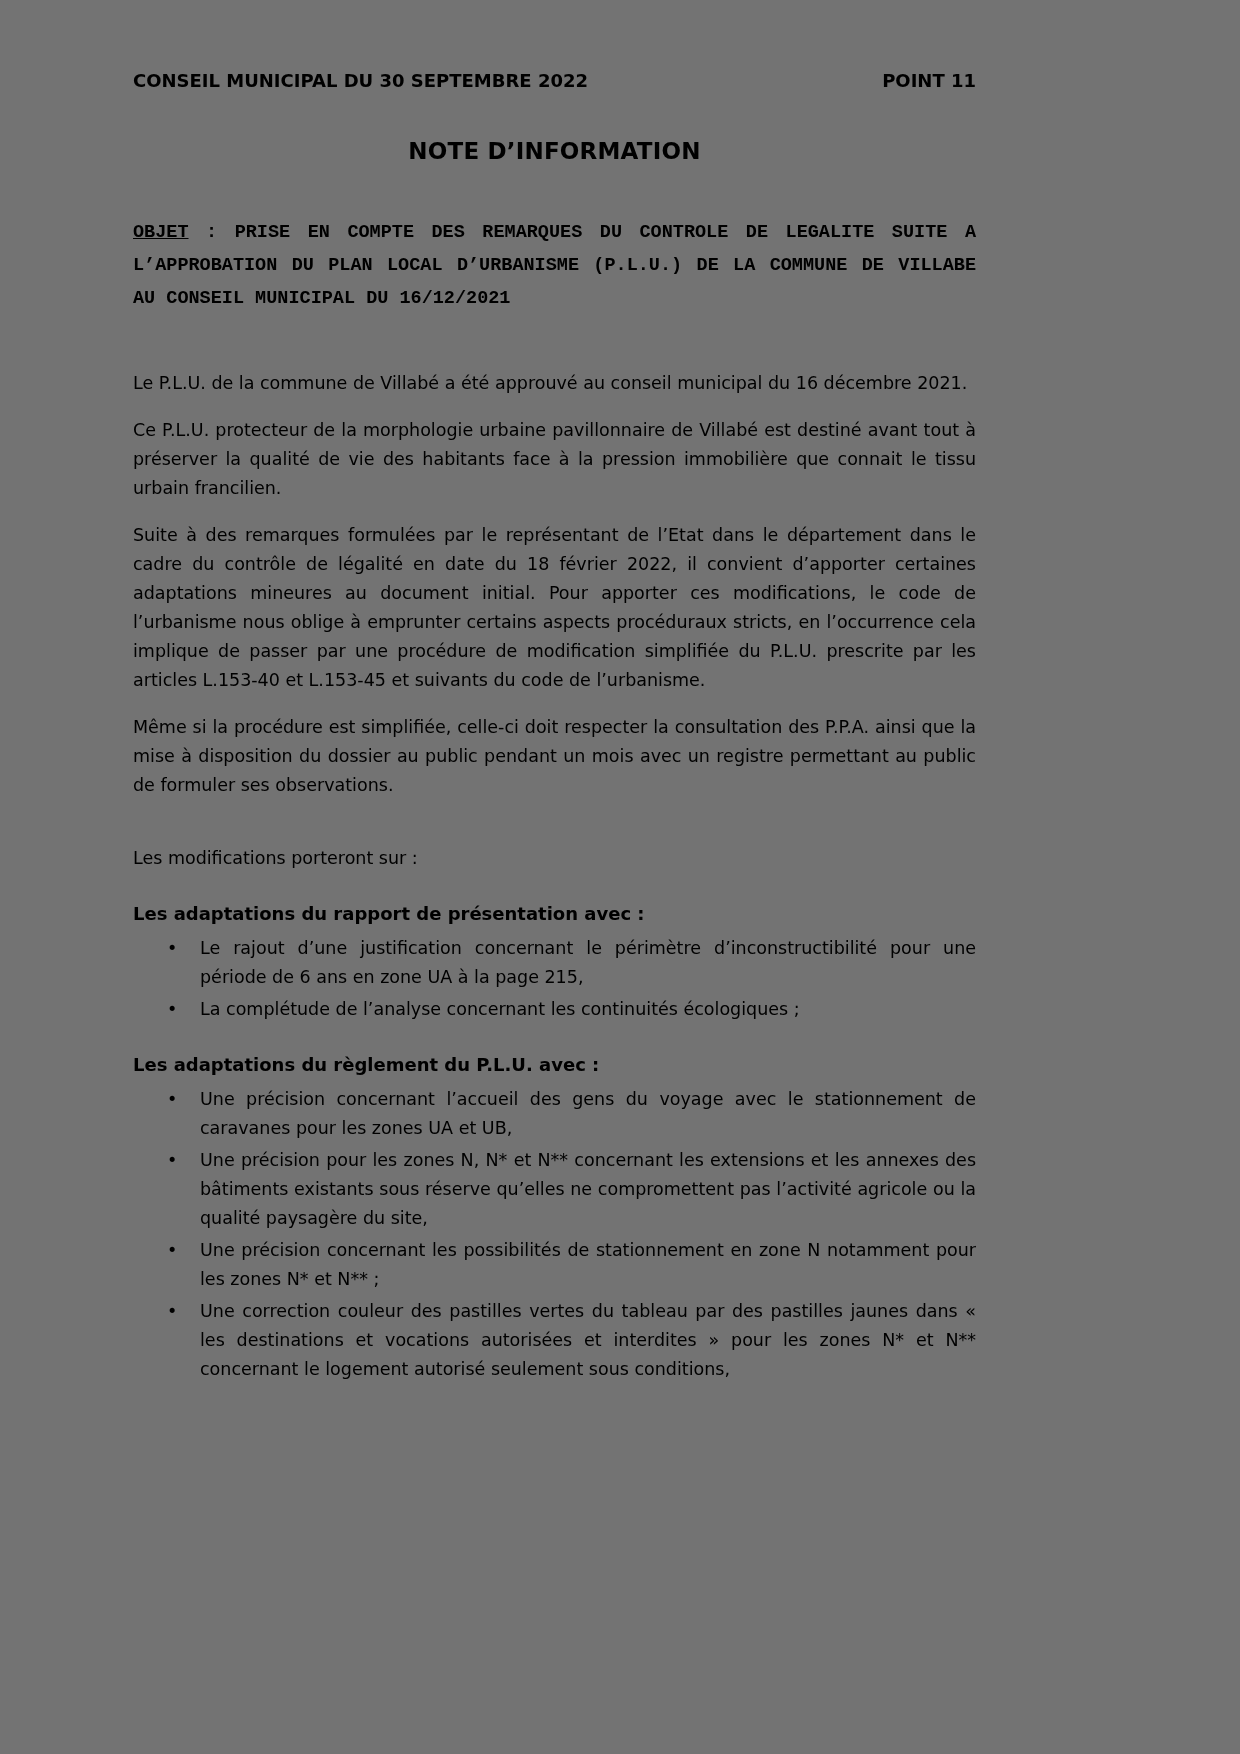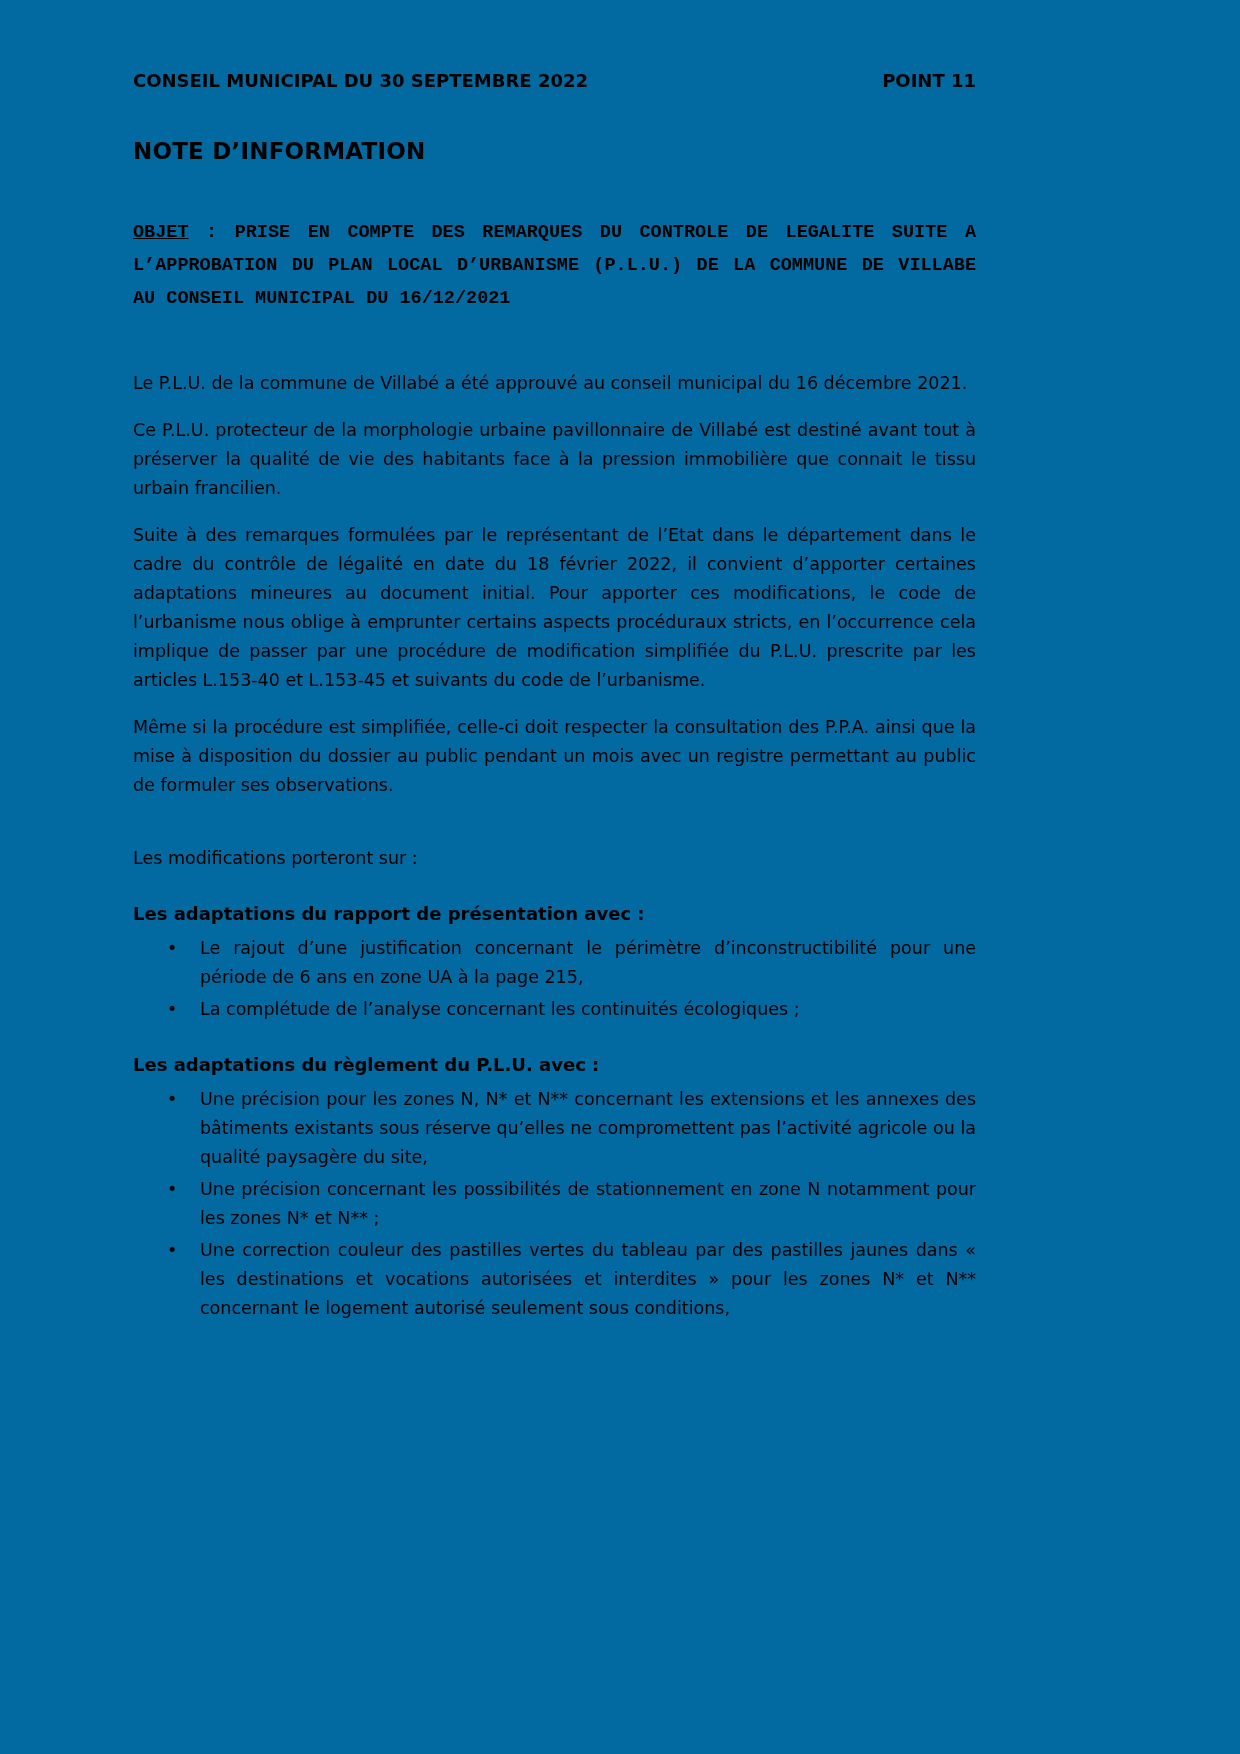--- a/index.html
+++ b/index.html
@@ -4,39 +4,39 @@
 <style>
   html, body {
     margin: 0;
     padding: 0;
     background: #ffffff;
   }
   .page {
     position: relative;
     width: 1240px;
     height: 1754px;
-    background: #0369a1;
+    background: #737373;
     box-sizing: border-box;
     padding: 70px 264px 60px 133px;
     font-family: "DejaVu Sans", sans-serif;
     color: #000000;
   }
   .doc-header {
     display: flex;
     justify-content: space-between;
     align-items: baseline;
     font-size: 18px;
     font-weight: bold;
     line-height: 1.2;
   }
   .doc-title {
     margin: 46px 0 4px 0;
     font-size: 23px;
     font-weight: bold;
-    text-align: left;
+    text-align: center;
     letter-spacing: 0.2px;
   }
   .objet {
     margin: 52px 0 0 0;
     font-size: 18.5px;
     font-weight: bold;
     line-height: 33px;
     text-align: justify;
     font-family: Liberation Mono, monospace;
   }
@@ -103,20 +103,21 @@
     <p class="body-para space-before">Les modifications porteront sur :</p>
 
     <h2 class="section-heading">Les adaptations du rapport de présentation avec :</h2>
     <ul class="bullets">
       <li>Le rajout d’une justification concernant le périmètre d’inconstructibilité pour une période de 6 ans en zone UA à la page 215,</li>
       <li>La complétude de l’analyse concernant les continuités écologiques ;</li>
     </ul>
 
     <h2 class="section-heading">Les adaptations du règlement du P.L.U. avec :</h2>
     <ul class="bullets">
+      <li>Une précision concernant l’accueil des gens du voyage avec le stationnement de caravanes pour les zones UA et UB,</li>
       <li>Une précision pour les zones N, N* et N** concernant les extensions et les annexes des bâtiments existants sous réserve qu’elles ne compromettent pas l’activité agricole ou la qualité paysagère du site,</li>
       <li>Une précision concernant les possibilités de stationnement en zone N notamment pour les zones N* et N** ;</li>
       <li>Une correction couleur des pastilles vertes du tableau par des pastilles jaunes dans « les destinations et vocations autorisées et interdites » pour les zones N* et N** concernant le logement autorisé seulement sous conditions,</li>
     </ul>
 
   </div>
 
 </div>
 
 </body></html>

